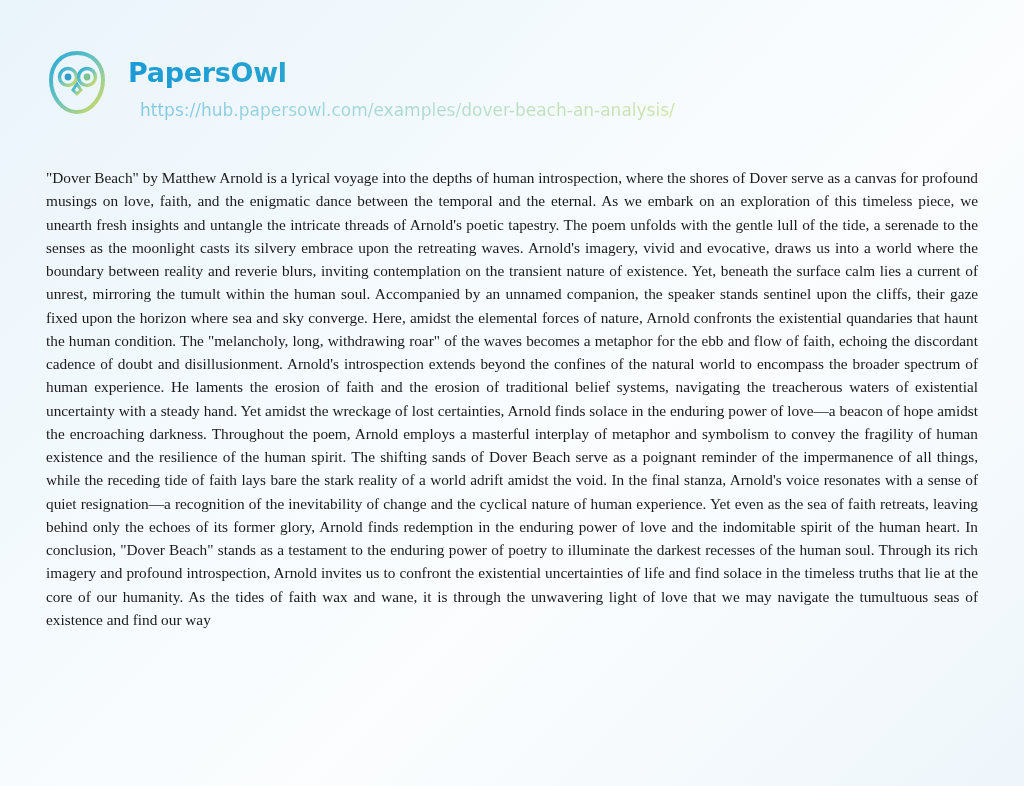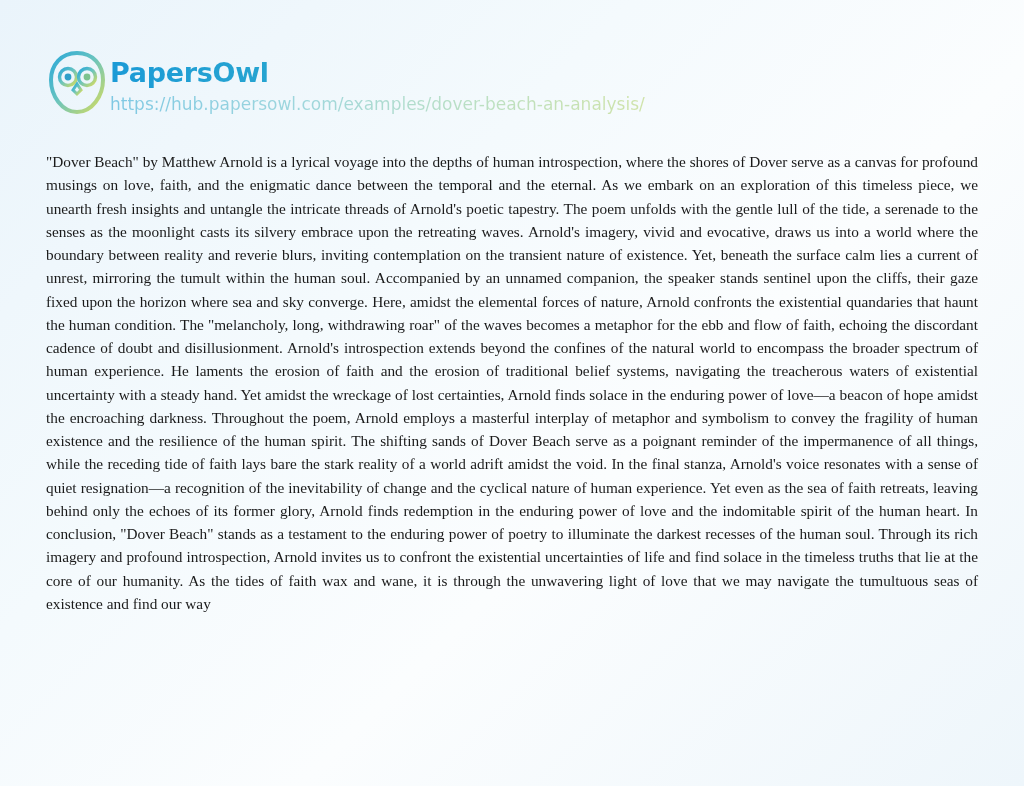--- a/index.html
+++ b/index.html
@@ -16,20 +16,21 @@
   .page {
     position: relative;
     width: 1024px;
     height: 786px;
     box-sizing: border-box;
     padding: 48px 44px 0 44px;
   }
   .header {
     display: flex;
     align-items: flex-start;
+    gap: 18px;
     margin-bottom: 34px;
   }
   .logo-mark {
     width: 66px;
     height: 66px;
     flex: 0 0 66px;
     position: relative;
     margin-top: 2px;
   }
   .brand-block {
@@ -48,21 +49,21 @@
     margin: 0 0 6px 0;
   }
   .brand-url {
     font-family: "DejaVu Sans", sans-serif;
     font-size: 17px;
     line-height: 1.2;
     background: linear-gradient(90deg, #7ec8e3 0%, #9ed6dd 35%, #b9dfc6 65%, #cfe3a9 100%);
     -webkit-background-clip: text;
     background-clip: text;
     color: transparent;
-    margin: 0;
+    margin: 12px;
     word-break: break-all;
   }
   .doc-title {
     font-family: "DejaVu Sans", sans-serif;
     font-size: 29px;
     font-weight: normal;
     color: #2c2c2c;
     margin: 0 0 24px 2px;
     letter-spacing: 0.2px;
   }

